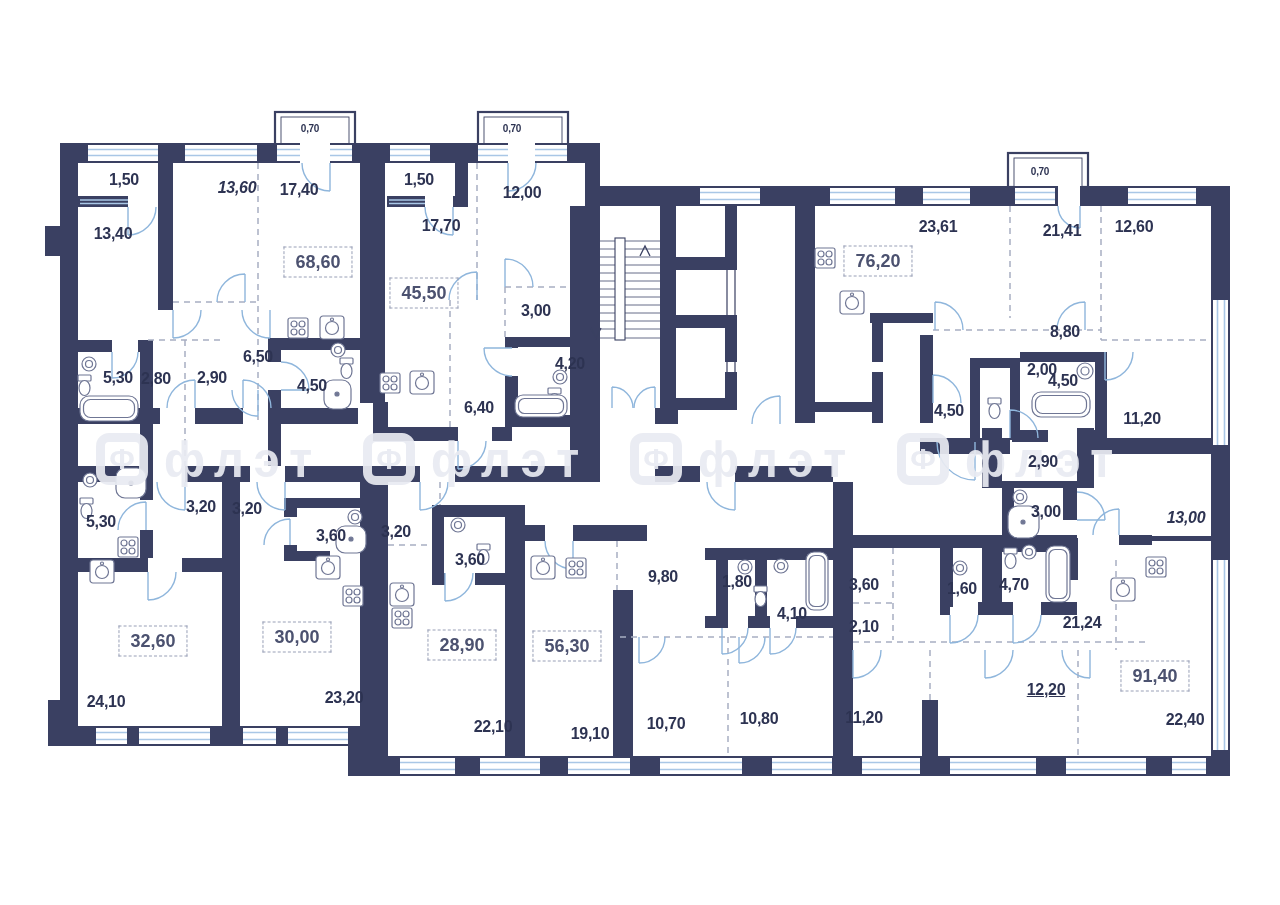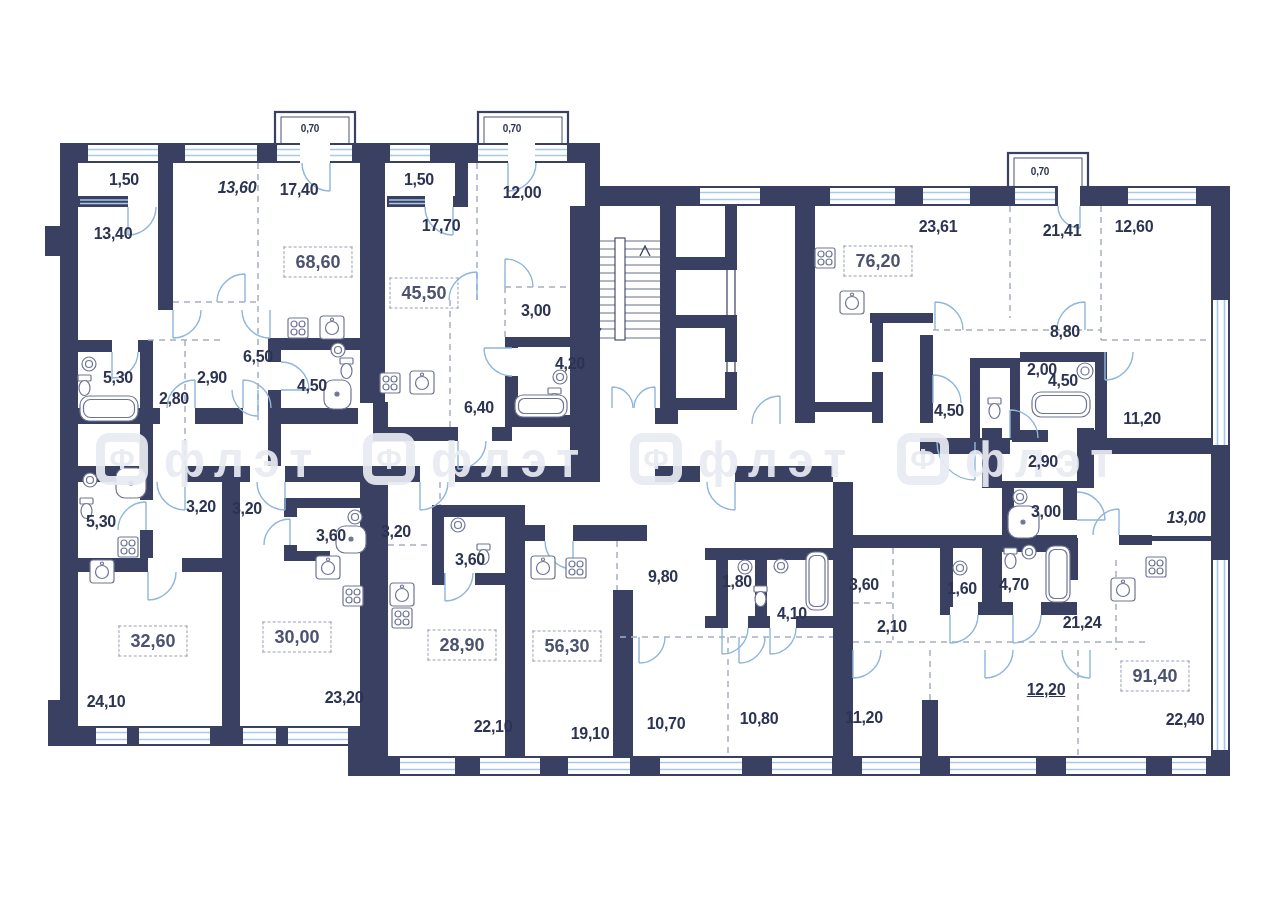--- a/index.html
+++ b/index.html
@@ -515,21 +515,21 @@
       <span class="lbl room" style="left: 299px; top: 190px;">17,40</span>
       <span class="lbl room" style="left: 113px; top: 234px;">13,40</span>
       <span class="lbl room" style="left: 419px; top: 180px;">1,50</span>
       <span class="lbl room" style="left: 441px; top: 226px;">17,70</span>
       <span class="lbl room" style="left: 522px; top: 193px;">12,00</span>
       <span class="lbl room" style="left: 536px; top: 311px;">3,00</span>
       <span class="lbl room" style="left: 531px; top: 364px; margin-left: 39px;">4,20</span>
       <span class="lbl room" style="left: 479px; top: 408px;">6,40</span>
       <span class="lbl room" style="left: 258px; top: 357px;">6,50</span>
       <span class="lbl room" style="left: 118px; top: 378px;">5,30</span>
-      <span class="lbl room" style="left: 174px; top: 379px; margin-top: 20px;">2,80</span>
+      <span class="lbl room" style="left: 156px; top: 379px;">2,80</span>
       <span class="lbl room" style="left: 212px; top: 378px;">2,90</span>
       <span class="lbl room" style="left: 312px; top: 386px;">4,50</span>
       <span class="lbl room" style="left: 938px; top: 227px;">23,61</span>
       <span class="lbl room" style="left: 1062px; top: 231px;">21,41</span>
       <span class="lbl room" style="left: 1134px; top: 227px;">12,60</span>
       <span class="lbl room" style="left: 1065px; top: 332px;">8,80</span>
       <span class="lbl room" style="left: 994px; top: 370px; margin-left: 48px;">2,00</span>
       <span class="lbl room" style="left: 949px; top: 411px;">4,50</span>
       <span class="lbl room" style="left: 1063px; top: 381px;">4,50</span>
       <span class="lbl room" style="left: 1142px; top: 419px;">11,20</span>
@@ -545,21 +545,21 @@
       <span class="lbl room" style="left: 106px; top: 702px;">24,10</span>
       <span class="lbl room" style="left: 344px; top: 698px;">23,20</span>
       <span class="lbl room" style="left: 493px; top: 727px;">22,10</span>
       <span class="lbl room" style="left: 590px; top: 726px; margin-top: 8px;">19,10</span>
       <span class="lbl room" style="left: 663px; top: 577px;">9,80</span>
       <span class="lbl room" style="left: 737px; top: 582px;">1,80</span>
       <span class="lbl room" style="left: 792px; top: 614px;">4,10</span>
       <span class="lbl room" style="left: 666px; top: 724px;">10,70</span>
       <span class="lbl room" style="left: 759px; top: 719px;">10,80</span>
       <span class="lbl room" style="left: 864px; top: 585px;">3,60</span>
-      <span class="lbl room" style="left: 864px; top: 627px; margin-left: 28px;">2,10</span>
+      <span class="lbl room" style="left: 864px; top: 627px;">2,10</span>
       <span class="lbl room" style="left: 864px; top: 718px;">11,20</span>
       <span class="lbl room" style="left: 962px; top: 589px;">1,60</span>
       <span class="lbl room" style="left: 1014px; top: 585px;">4,70</span>
       <span class="lbl room" style="left: 1082px; top: 623px;">21,24</span>
       <span class="lbl room" style="left: 1046px; top: 690px; text-decoration: underline;">12,20</span>
       <span class="lbl room" style="left: 1185px; top: 720px;">22,40</span>
       <span class="lbl balcony" style="left: 310px; top: 128px;">0,70</span>
       <span class="lbl balcony" style="left: 512px; top: 128px;">0,70</span>
       <span class="lbl balcony" style="left: 1040px; top: 171px;">0,70</span>
     </div>

